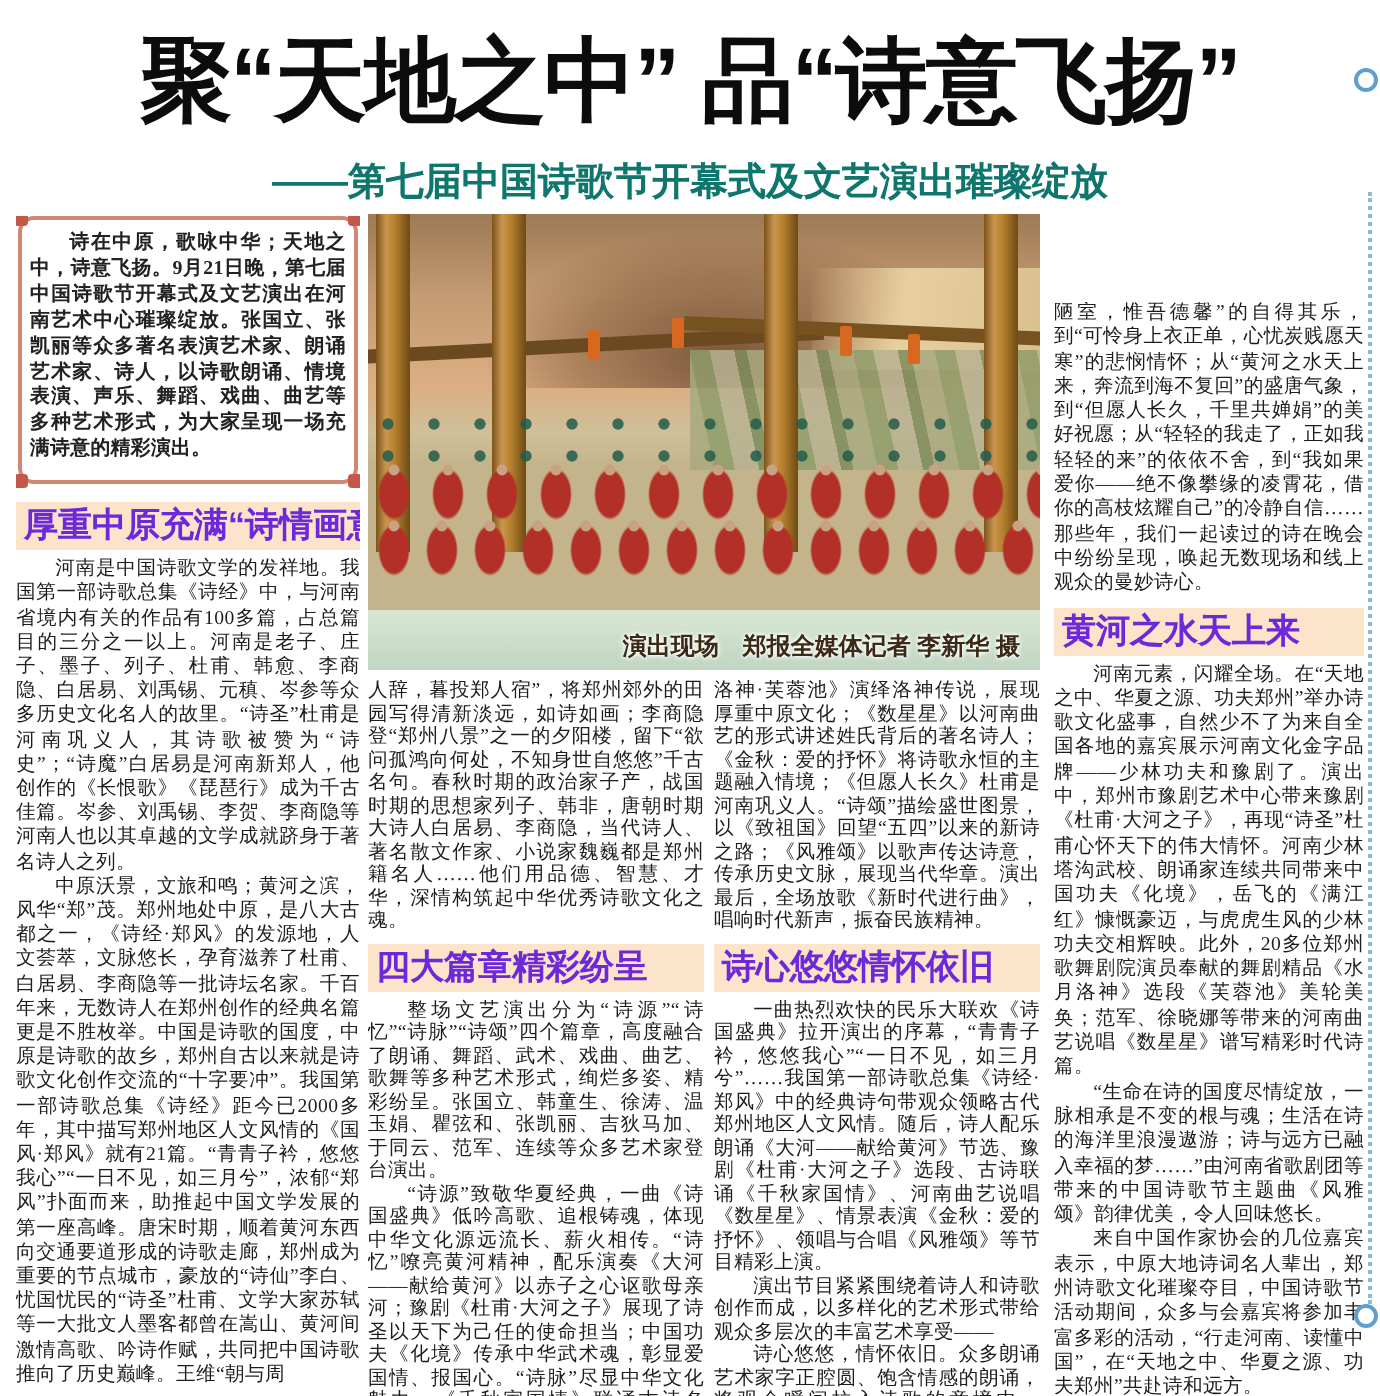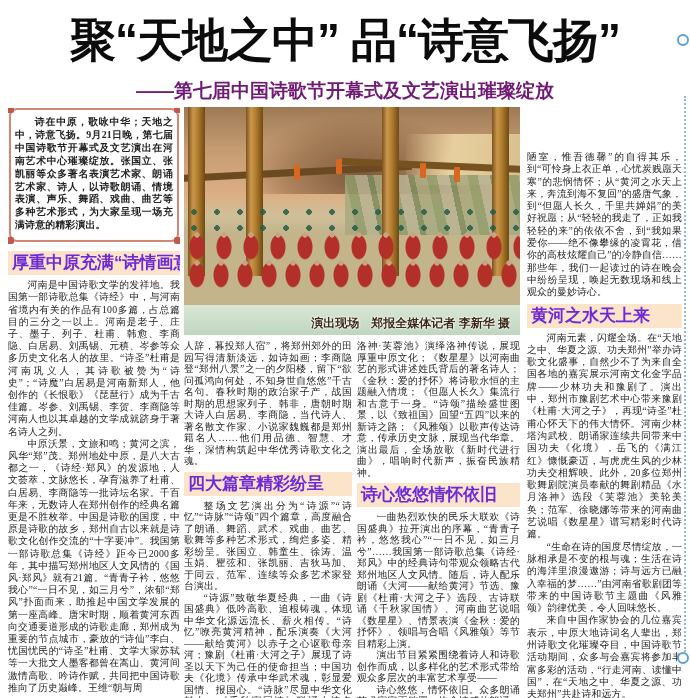--- a/index.html
+++ b/index.html
@@ -4,21 +4,21 @@
 <style>
   html,body{margin:0;padding:0;background:#fff;}
   #page{position:relative;width:690px;height:698px;background:#ffffff;overflow:hidden;
         font-family:"Liberation Serif","DejaVu Serif",serif;color:#1c1c1c;}
   
   .headline{position:absolute;left:0;top:4px;width:690px;text-align:center;
             font-family:"Liberation Sans","DejaVu Sans",sans-serif;font-weight:900;
             font-size:46px;line-height:72px;color:#0c0c0c;letter-spacing:-1px;white-space:nowrap;}
   .subtitle{position:absolute;left:0;top:78px;width:690px;text-align:center;
             font-family:"Liberation Sans","DejaVu Sans",sans-serif;font-weight:700;
-            font-size:19px;color:#701a75;white-space:nowrap;}
+            font-size:19px;color:#0f766e;white-space:nowrap;}
   
   .col{position:absolute;overflow:hidden;text-align:justify;font-size:9.8px;letter-spacing:0.2px;}
   #col1{left:8px;  top:108px;width:172px;height:590px;line-height:12.2px;}
   #col2{left:184px;top:340px;width:168px;height:358px;line-height:11.5px;}
   #col3{left:357px;top:340px;width:163px;height:358px;line-height:11.5px;}
   #col4{left:527px;top:107px;width:155px;height:591px;line-height:12.3px;margin-top:44px;}
   .col p{margin:0;}
   .col p.ind{text-indent:2em;}
   
   .sec-head{display:block;background:#fbe4ca;color:#6d28d9;
@@ -111,21 +111,21 @@
   </div>
 
   <div id="col2" class="col">
     <p>人辞，暮投郑人宿”，将郑州郊外的田园写得清新淡远，如诗如画；李商隐登“郑州八景”之一的夕阳楼，留下“欲问孤鸿向何处，不知身世自悠悠”千古名句。春秋时期的政治家子产，战国时期的思想家列子、韩非，唐朝时期大诗人白居易、李商隐，当代诗人、著名散文作家、小说家魏巍都是郑州籍名人……他们用品德、智慧、才华，深情构筑起中华优秀诗歌文化之魂。</p>
     <span class="sec-head">四大篇章精彩纷呈</span>
     <p class="ind">整场文艺演出分为“诗源”“诗忆”“诗脉”“诗颂”四个篇章，高度融合了朗诵、舞蹈、武术、戏曲、曲艺、歌舞等多种艺术形式，绚烂多姿、精彩纷呈。张国立、韩童生、徐涛、温玉娟、瞿弦和、张凯丽、吉狄马加、于同云、范军、连续等众多艺术家登台演出。</p>
     <p class="ind">“诗源”致敬华夏经典，一曲《诗国盛典》低吟高歌、追根铸魂，体现中华文化源远流长、薪火相传。“诗忆”嘹亮黄河精神，配乐演奏《大河——献给黄河》以赤子之心讴歌母亲河；豫剧《杜甫·大河之子》展现了诗圣以天下为己任的使命担当；中国功夫《化境》传承中华武术魂，彰显爱国情、报国心。“诗脉”尽显中华文化魅力，《千秋家国情》联诵古诗名篇，树立起中国古代爱国诗人群像；《水月</p>
   </div>
 
   <div id="col3" class="col">
-    <p>洛神·芙蓉池》演绎洛神传说，展现厚重中原文化；《数星星》以河南曲艺的形式讲述姓氏背后的著名诗人；《金秋：爱的抒怀》将诗歌永恒的主题融入情境；《但愿人长久》集流行和古意于一身。“诗颂”描绘盛世图景，以《致祖国》回望“五四”以来的新诗之路；《风雅颂》以歌声传达诗意，传承历史文脉，展现当代华章。演出最后，全场放歌《新时代进行曲》，唱响时代新声，振奋民族精神。</p>
+    <p>洛神·芙蓉池》演绎洛神传说，展现厚重中原文化；《数星星》以河南曲艺的形式讲述姓氏背后的著名诗人；《金秋：爱的抒怀》将诗歌永恒的主题融入情境；《但愿人长久》杜甫是河南巩义人。“诗颂”描绘盛世图景，以《致祖国》回望“五四”以来的新诗之路；《风雅颂》以歌声传达诗意，传承历史文脉，展现当代华章。演出最后，全场放歌《新时代进行曲》，唱响时代新声，振奋民族精神。</p>
     <span class="sec-head">诗心悠悠情怀依旧</span>
     <p class="ind">一曲热烈欢快的民乐大联欢《诗国盛典》拉开演出的序幕，“青青子衿，悠悠我心”“一日不见，如三月兮”……我国第一部诗歌总集《诗经·郑风》中的经典诗句带观众领略古代郑州地区人文风情。随后，诗人配乐朗诵《大河——献给黄河》节选、豫剧《杜甫·大河之子》选段、古诗联诵《千秋家国情》、河南曲艺说唱《数星星》、情景表演《金秋：爱的抒怀》、领唱与合唱《风雅颂》等节目精彩上演。</p>
     <p class="ind">演出节目紧紧围绕着诗人和诗歌创作而成，以多样化的艺术形式带给观众多层次的丰富艺术享受——</p>
     <p class="ind">诗心悠悠，情怀依旧。众多朗诵艺术家字正腔圆、饱含情感的朗诵，将观众瞬间拉入诗歌的意境中，从“斯是</p>
   </div>
 
   <div id="col4" class="col">
     <p>陋室，惟吾德馨”的自得其乐，到“可怜身上衣正单，心忧炭贱愿天寒”的悲悯情怀；从“黄河之水天上来，奔流到海不复回”的盛唐气象，到“但愿人长久，千里共婵娟”的美好祝愿；从“轻轻的我走了，正如我轻轻的来”的依依不舍，到“我如果爱你——绝不像攀缘的凌霄花，借你的高枝炫耀自己”的冷静自信……那些年，我们一起读过的诗在晚会中纷纷呈现，唤起无数现场和线上观众的曼妙诗心。</p>
     <span class="sec-head">黄河之水天上来</span>
     <p class="ind">河南元素，闪耀全场。在“天地之中、华夏之源、功夫郑州”举办诗歌文化盛事，自然少不了为来自全国各地的嘉宾展示河南文化金字品牌——少林功夫和豫剧了。演出中，郑州市豫剧艺术中心带来豫剧《杜甫·大河之子》，再现“诗圣”杜甫心怀天下的伟大情怀。河南少林塔沟武校、朗诵家连续共同带来中国功夫《化境》，岳飞的《满江红》慷慨豪迈，与虎虎生风的少林功夫交相辉映。此外，20多位郑州歌舞剧院演员奉献的舞剧精品《水月洛神》选段《芙蓉池》美轮美奂；范军、徐晓娜等带来的河南曲艺说唱《数星星》谱写精彩时代诗篇。</p>

